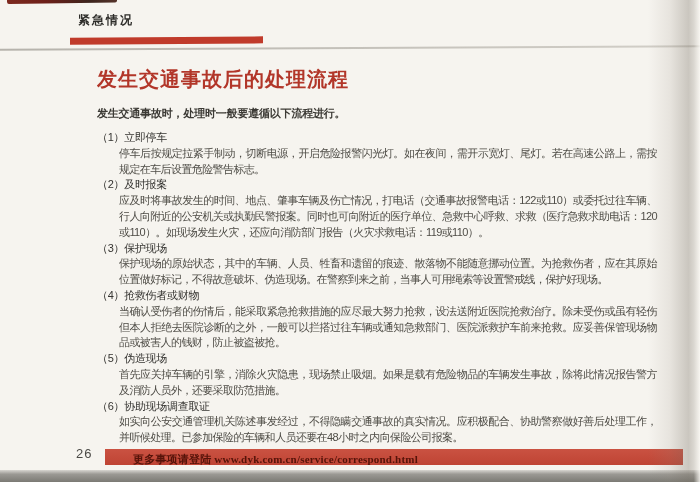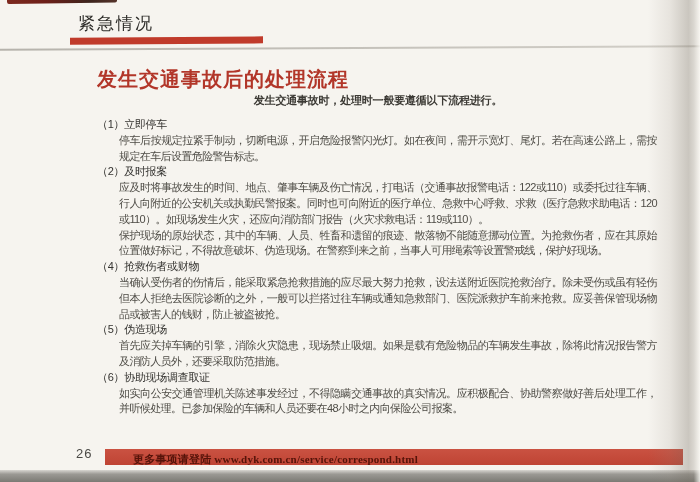--- a/index.html
+++ b/index.html
@@ -23,38 +23,38 @@
       rgba(118,110,98,0.22) 88%,
       rgba(248,246,241,0.85) 100%);
   }
   .bottom-strip{
     position:absolute;left:0;bottom:0;width:700px;height:12px;
     background:linear-gradient(to bottom,#d8d6d1 0%,#9b9994 35%,#7b7a74 100%);
   }
   
   .page-header-title{
     position:absolute;left:78px;top:12px;
-    font-size:17px;font-weight:400;color:#2e2d2a;letter-spacing:2px;
+    font-size:12px;font-weight:700;color:#2e2d2a;letter-spacing:2px;
   }
   .red-underline{
     position:absolute;left:70px;top:37px;width:193px;height:7px;
     background:#c03b2b;transform:rotate(-0.4deg);
   }
   .hairline{
     position:absolute;left:0;top:47px;width:700px;height:2px;
     background:linear-gradient(to right,#b6b3ac,#d2cfc8);
     transform:rotate(-0.3deg);
   }
   
   .article{position:absolute;left:97px;top:66px;width:562px;height:378px;overflow:hidden;}
   .article-title{
     margin:0;font-size:20px;font-weight:700;color:#b23629;letter-spacing:1px;
   }
   .intro{
-    margin:0 0 9px 0;font-size:11px;font-weight:700;color:#3c3a35;letter-spacing:-0.2px;text-align:center;
+    margin:13px 0 9px 0;font-size:11px;font-weight:700;color:#3c3a35;letter-spacing:-0.2px;
   }
   .sec-head{
     font-size:11px;font-weight:400;color:#343330;line-height:15.8px;letter-spacing:-0.3px;
   }
   .sec-body{
     margin:0 0 0 22px;width:538px;
     font-size:11px;line-height:15.8px;color:#4e4c46;
     letter-spacing:-0.6px;text-align:justify;
   }
   
@@ -91,20 +91,21 @@
       <div class="sec-head"><span>（1）</span><span>立即停车</span></div>
       <p class="sec-body">停车后按规定拉紧手制动，切断电源，开启危险报警闪光灯。如在夜间，需开示宽灯、尾灯。若在高速公路上，需按规定在车后设置危险警告标志。</p>
     </div>
 
     <div class="section">
       <div class="sec-head"><span>（2）</span><span>及时报案</span></div>
       <p class="sec-body">应及时将事故发生的时间、地点、肇事车辆及伤亡情况，打电话（交通事故报警电话：122或110）或委托过往车辆、行人向附近的公安机关或执勤民警报案。同时也可向附近的医疗单位、急救中心呼救、求救（医疗急救求助电话：120或110）。如现场发生火灾，还应向消防部门报告（火灾求救电话：119或110）。</p>
     </div>
 
     <div class="section">
+      <div class="sec-head"><span>（3）</span><span>保护现场</span></div>
       <p class="sec-body">保护现场的原始状态，其中的车辆、人员、牲畜和遗留的痕迹、散落物不能随意挪动位置。为抢救伤者，应在其原始位置做好标记，不得故意破坏、伪造现场。在警察到来之前，当事人可用绳索等设置警戒线，保护好现场。</p>
     </div>
 
     <div class="section">
       <div class="sec-head"><span>（4）</span><span>抢救伤者或财物</span></div>
       <p class="sec-body">当确认受伤者的伤情后，能采取紧急抢救措施的应尽最大努力抢救，设法送附近医院抢救治疗。除未受伤或虽有轻伤但本人拒绝去医院诊断的之外，一般可以拦搭过往车辆或通知急救部门、医院派救护车前来抢救。应妥善保管现场物品或被害人的钱财，防止被盗被抢。</p>
     </div>
 
     <div class="section">
       <div class="sec-head"><span>（5）</span><span>伪造现场</span></div>

